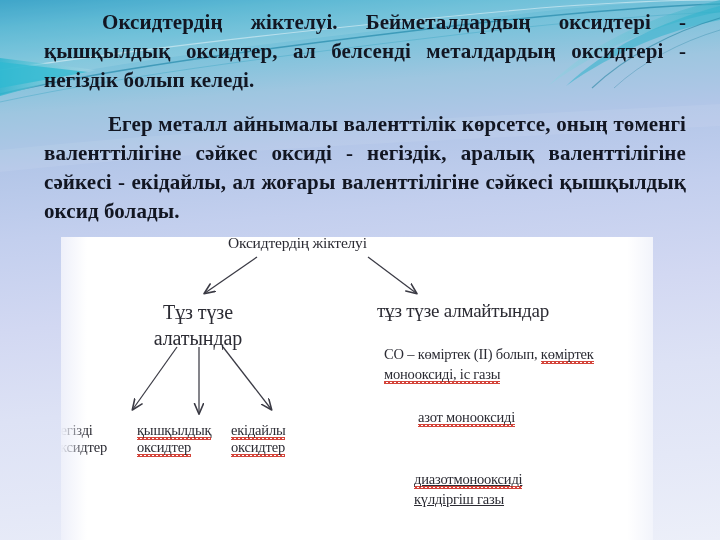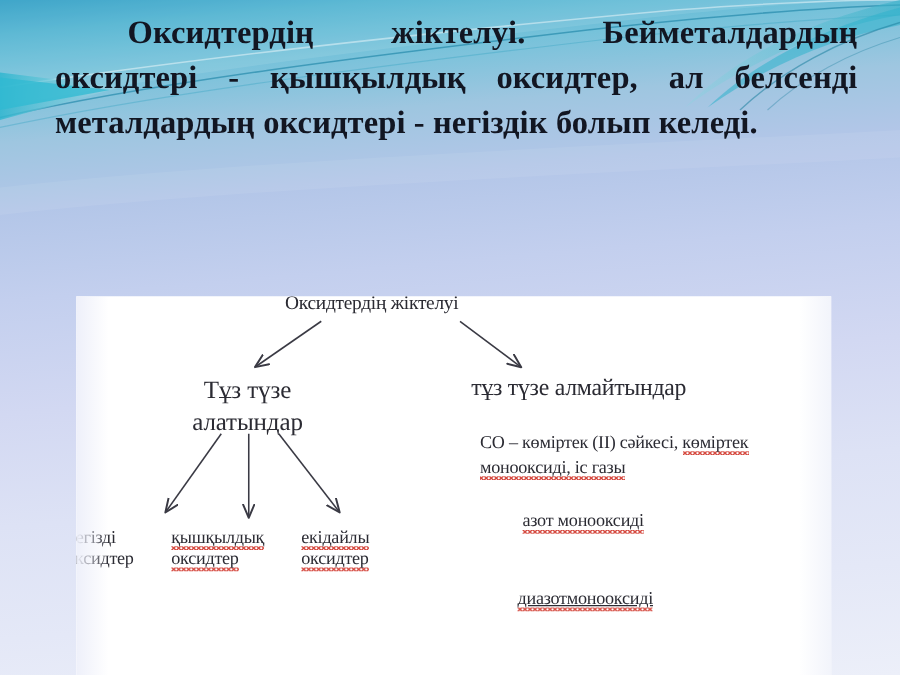--- a/index.html
+++ b/index.html
@@ -44,40 +44,39 @@
   .text-block {
     position: absolute;
     left: 44px;
     top: 8px;
     width: 642px;
   }
   .para {
     margin: 0 0 14px 0;
     font-family: "Liberation Serif", serif;
     font-weight: bold;
-    font-size: 26px;
+    font-size: 21px;
     line-height: 1.39;
     color: #121622;
     text-align: justify;
     text-indent: 58px;
     letter-spacing: 0.1px;
   }
   .para:last-child { margin-bottom: 0; }
   .para.p2 { text-indent: 64px; }
 
   
   #diagram-panel {
     position: absolute;
     left: 61px;
     top: 237px;
     width: 592px;
     height: 303px;
     background: #ffffff;
     overflow: hidden;
-    padding-left: 12px;
   }
   .panel-fade-l {
     position: absolute;
     left: 0; top: 0;
     width: 26px; height: 100%;
     background: linear-gradient(to right, #eef0fa 0%, rgba(255,255,255,0) 100%);
     pointer-events: none;
   }
   .panel-fade-r {
     position: absolute;
@@ -118,21 +117,21 @@
   }
 
   .dg-cat {
     font-size: 14.5px;
     top: 185px;
     letter-spacing: -0.2px;
   }
   .dg-cat .l2 { display: block; }
   .dg-cat.c1 { left: -8px; }
   .dg-cat.c2 { left: 76px; font-family: Liberation Serif, serif; }
-  .dg-cat.c3 { left: 180px; }
+  .dg-cat.c3 { left: 170px; }
 
   .dg-right-item {
     font-size: 14.5px;
     left: 323px;
     white-space: normal;
     width: 268px;
     line-height: 1.38;
     letter-spacing: -0.2px;
   }
   .dg-right-item.r1 { top: 107px; }
@@ -190,20 +189,21 @@
     <path d="M720,0 C650,16 590,44 548,86 C600,48 662,22 720,12 Z" fill="url(#wv2)" opacity="0.75"></path>
     <path d="M720,6 C660,22 606,48 566,86 C614,52 668,30 720,20 Z" fill="#2fb3cc" opacity="0.55"></path>
     <path d="M720,18 C672,32 626,56 592,88" fill="none" stroke="#1d7f9e" stroke-opacity="0.55" stroke-width="1.1"></path>
     <path d="M720,30 C680,42 642,62 614,88" fill="none" stroke="#1d7f9e" stroke-opacity="0.35" stroke-width="0.9"></path>
 
     <path d="M0,150 C200,128 460,118 720,104 L720,126 C460,140 200,150 0,172 Z" fill="#ffffff" opacity="0.07"></path>
   </svg>
 
   <div class="text-block">
     <p class="para p1">Оксидтердің жіктелуі. Бейметалдардың оксидтері - қышқылдық оксидтер, ал белсенді металдардың оксидтері - негіздік болып келеді.</p>
+    <p class="para p2">Егер металл айнымалы валенттілік көрсетсе, оның төменгі валенттілігіне сәйкес оксиді - негіздік, аралық валенттілігіне сәйкесі - екідайлы, ал жоғары валенттілігіне сәйкесі қышқылдық оксид болады.</p>
   </div>
 
   <div id="diagram-panel">
 
     <svg class="arrows" viewBox="0 0 601 303">
       <defs>
         <marker id="ah" markerWidth="11" markerHeight="11" refX="8" refY="4.2" orient="auto" markerUnits="strokeWidth">
           <path d="M0.5,0.6 L9,4.2 L0.5,7.8" fill="none" stroke="#3a3a44" stroke-width="1.25" stroke-linecap="round" stroke-linejoin="round"></path>
         </marker>
       </defs>
@@ -229,29 +229,30 @@
     <div class="dg-text dg-cat c2">
       <span class="sp">қышқылдық</span>
       <span class="l2"><span class="sp">оксидтер</span></span>
     </div>
     <div class="dg-text dg-cat c3">
       <span class="sp">екідайлы</span>
       <span class="l2"><span class="sp">оксидтер</span></span>
     </div>
 
     <div class="dg-text dg-right-item r1">
-      <span>CO – көміртек (II) сәйкесі,</span>
+      <span>CO – көміртек (II) болып,</span>
       <span class="sp">көміртек монооксиді, ic газы</span>
     </div>
 
     <div class="dg-text dg-right-item r2">
       <span class="ind1"><span class="sp">азот монооксиді</span></span>
     </div>
 
     <div class="dg-text dg-right-item r3">
       <span class="ind2"><span class="sp">диазотмонооксиді</span></span>
+      <span class="ind2"><span>күлдіргіш газы</span></span>
     </div>
 
     <div class="panel-fade-l"></div>
     <div class="panel-fade-r"></div>
   </div>
 
 </div>
 
 </body></html>

